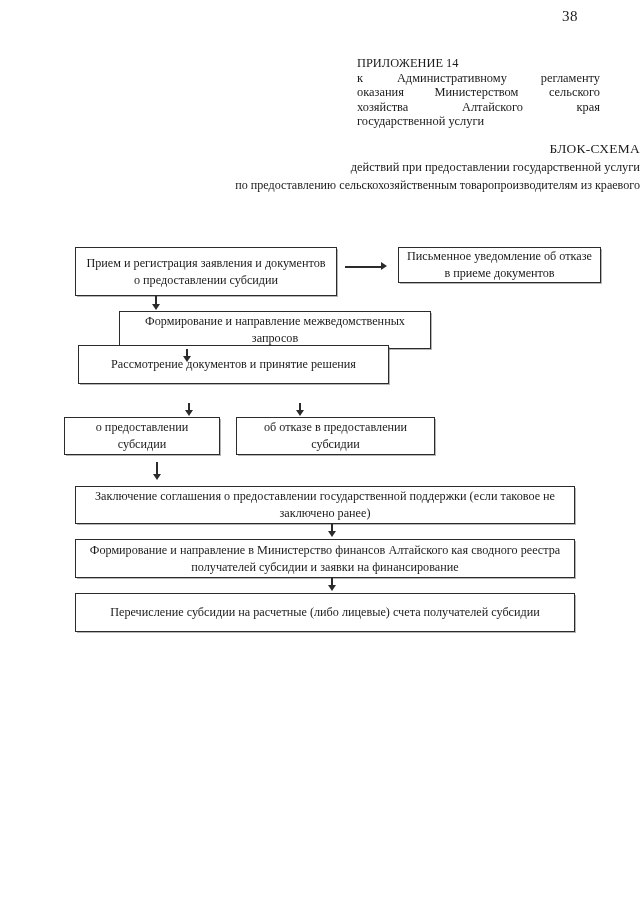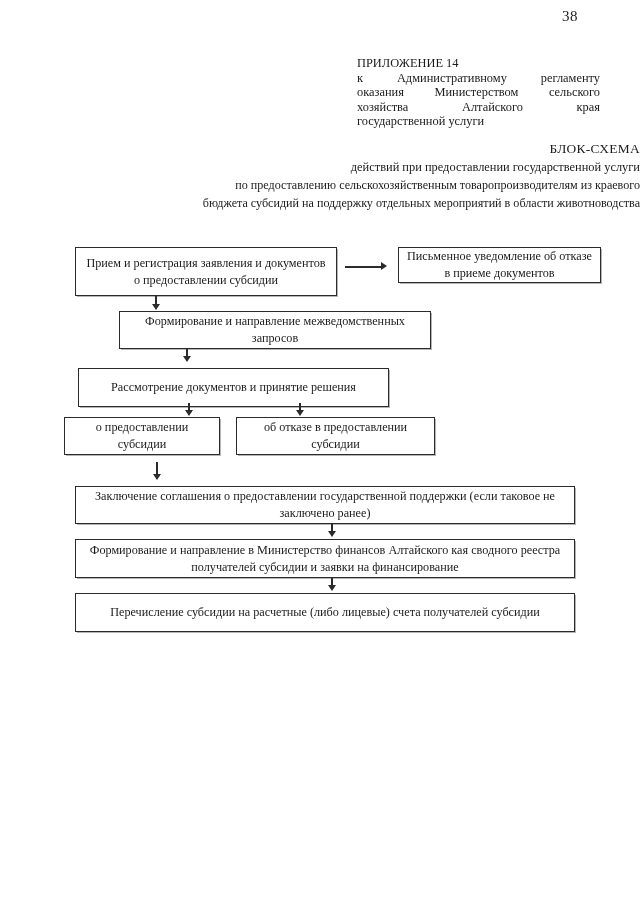--- a/index.html
+++ b/index.html
@@ -91,21 +91,21 @@
     font-size: 12.2px;
     line-height: 17px;
     padding: 1px 6px;
     box-shadow: 1.5px 1.5px 0 -0.5px rgba(90,90,90,0.45);
   }
 
   
   #node-intake      { left: 75px;  top: 247px; width: 262px; height: 49px; }
   #node-refusal     { left: 398px; top: 247px; width: 203px; height: 36px; }
   #node-requests    { left: 79px;  top: 311px; width: 312px; height: 38px; margin-left: 40px; }
-  #node-review      { left: 78px;  top: 368px; width: 311px; height: 39px; }
+  #node-review      { left: 78px;  top: 345px; width: 311px; height: 39px; }
   #node-grant       { left: 64px;  top: 417px; width: 156px; height: 38px; }
   #node-deny        { left: 236px; top: 417px; width: 199px; height: 38px; }
   #node-agreement   { left: 75px;  top: 486px; width: 500px; height: 38px; }
   #node-registry    { left: 75px;  top: 539px; width: 500px; height: 39px; }
   #node-transfer    { left: 75px;  top: 593px; width: 500px; height: 39px; }
 
   
   .conn {
     position: absolute;
     background: #2b2b2b;
@@ -140,21 +140,20 @@
     <span class="appendix-line">к Административному регламенту</span>
     <span class="appendix-line">оказания Министерством сельского</span>
     <span class="appendix-line">хозяйства Алтайского края</span>
     <span class="appendix-line last">государственной услуги</span>
   </div>
 
   <div class="doc-title">
     <span class="l1">БЛОК-СХЕМА</span>
     <span class="l3">действий при предоставлении государственной услуги</span>
     <span class="l4">по предоставлению сельскохозяйственным товаропроизводителям из краевого</span>
-    <span class="l5">бюджета субсидий на поддержку отдельных мероприятий в области животноводства</span>
   </div>
 
   <div class="flow">
 
     <div class="node" id="node-intake">Прием и регистрация заявления и документов о предоставлении субсидии</div>
 
     <div class="node" id="node-refusal">Письменное уведомление об отказе в приеме документов</div>
 
     <div class="node" id="node-requests">Формирование и направление межведомственных запросов</div>
 

